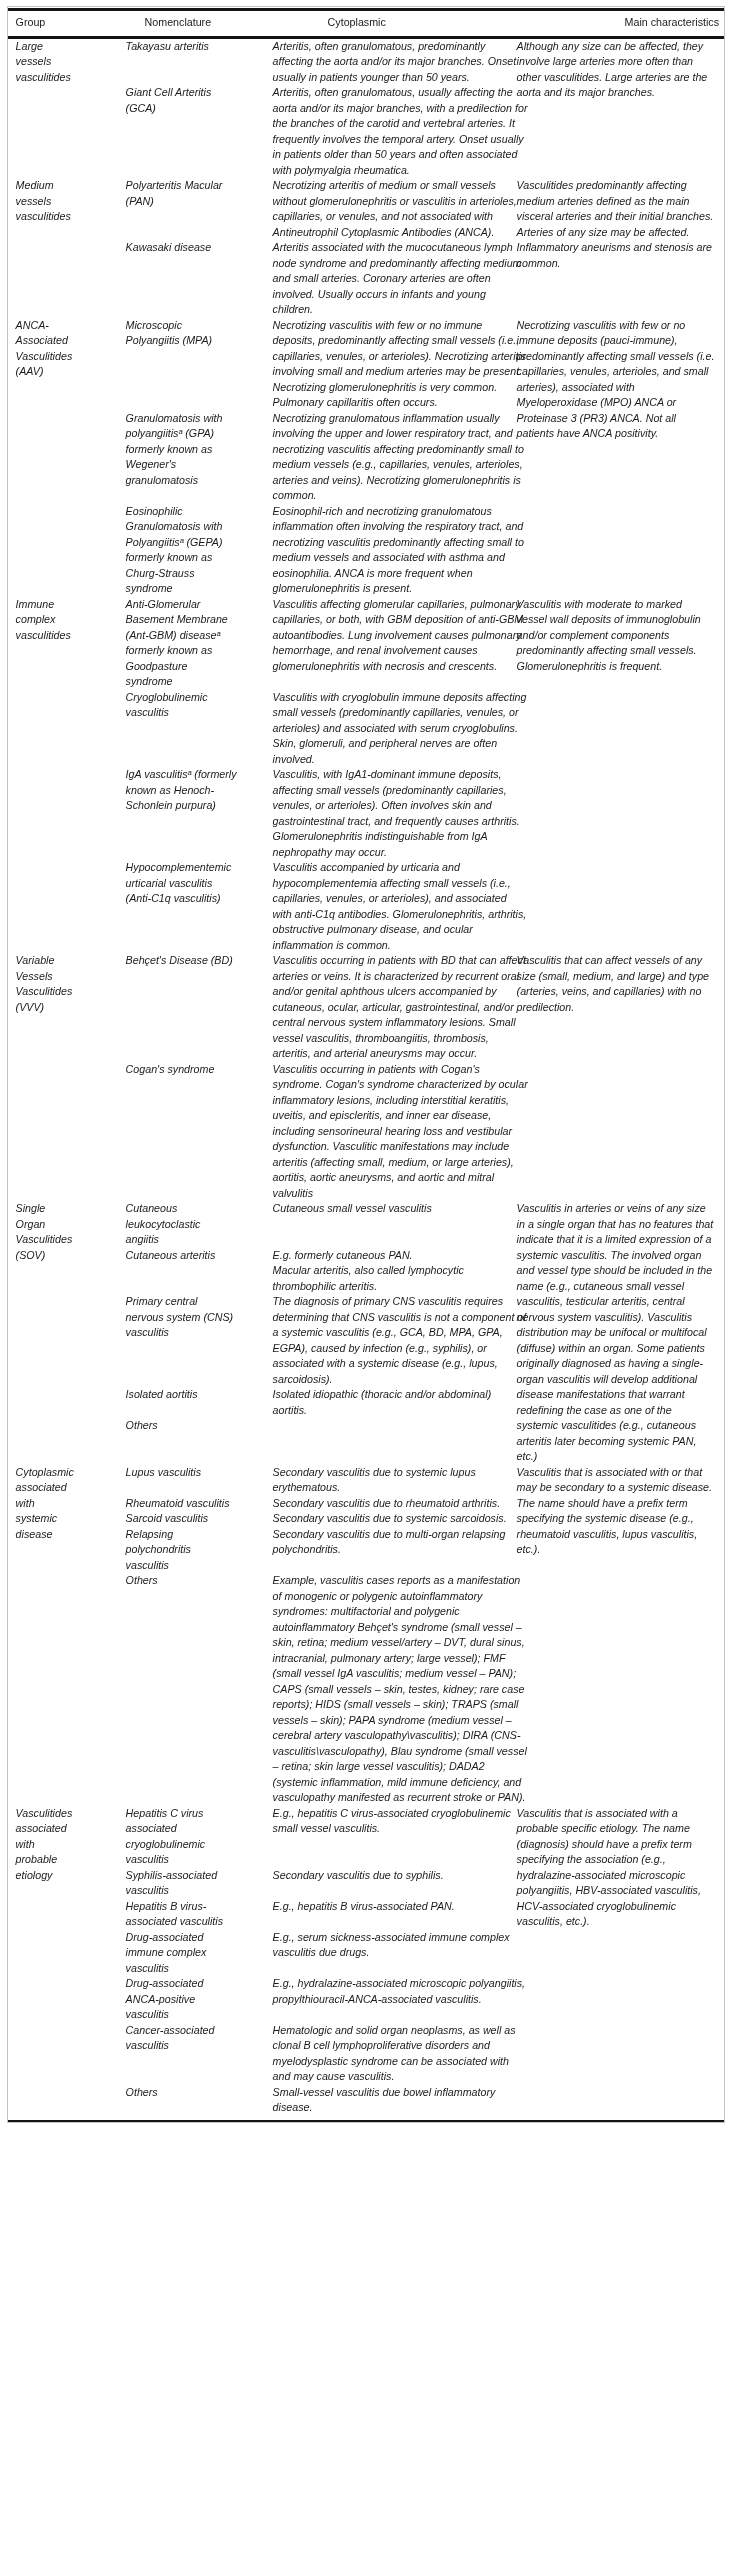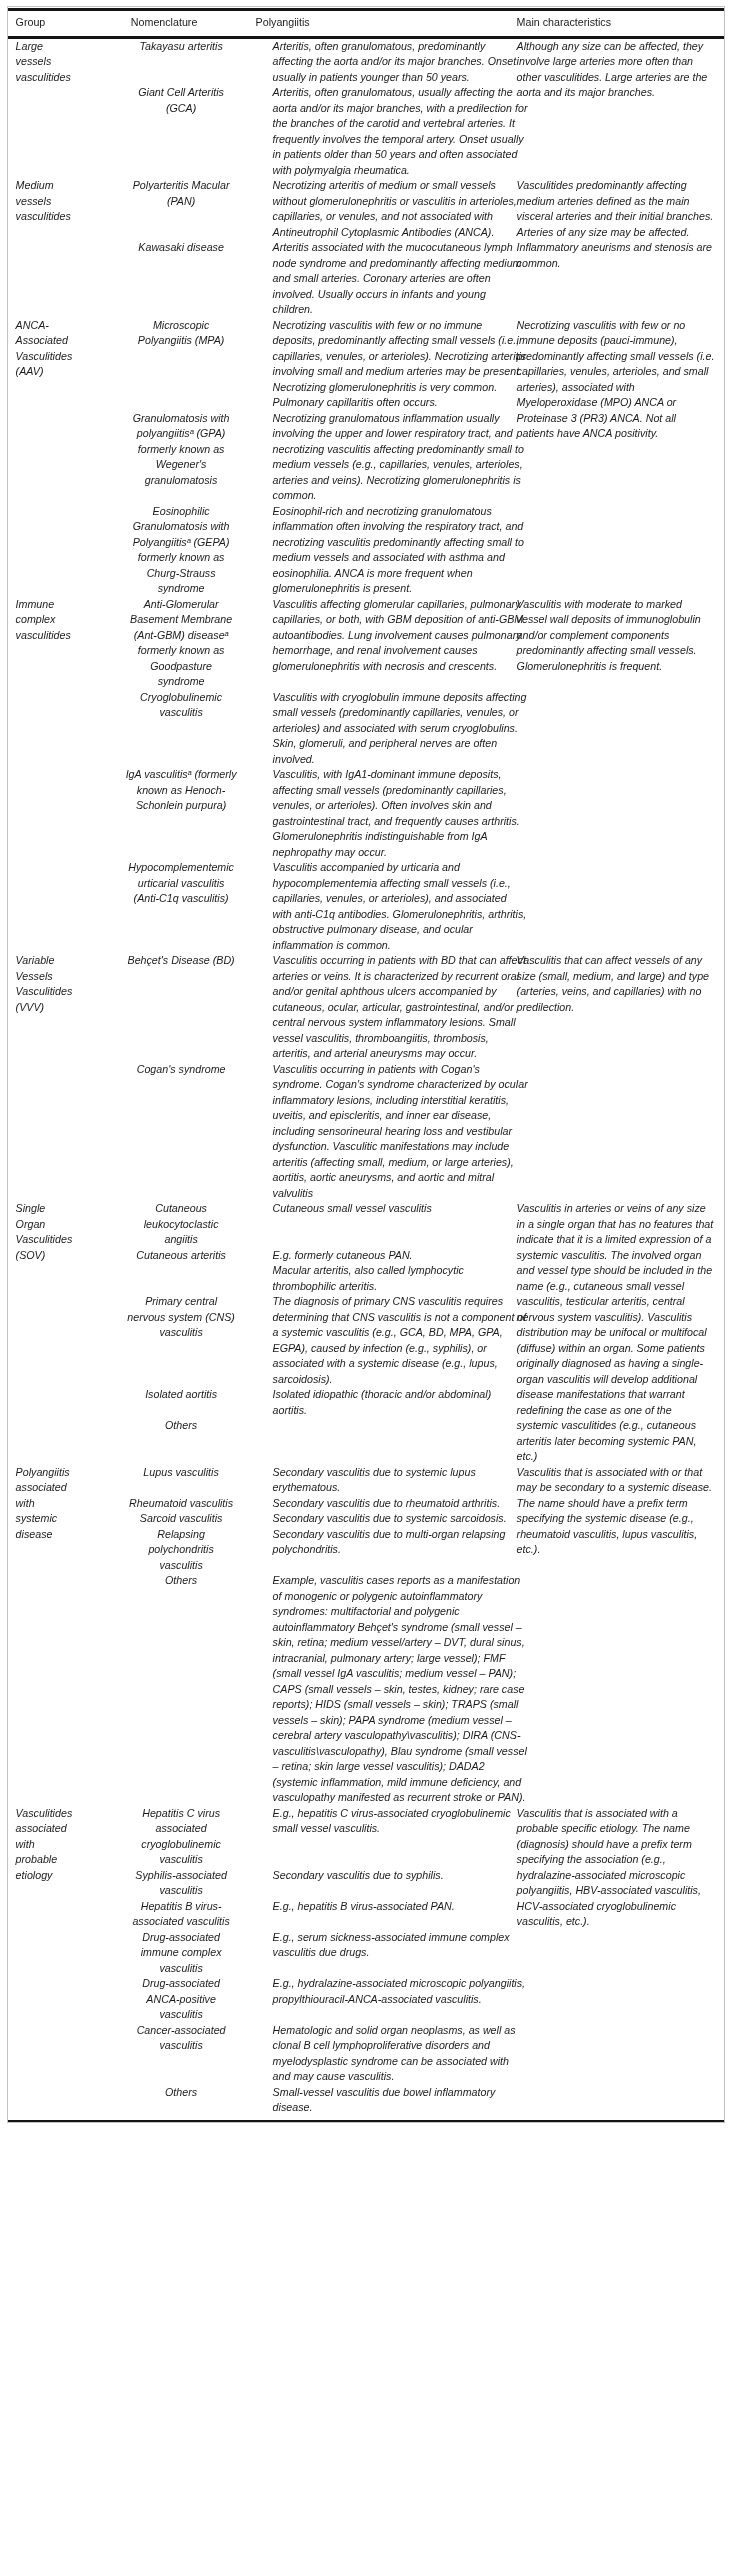--- a/index.html
+++ b/index.html
@@ -29,52 +29,53 @@
   }
   .rule {
     height: 2.2px;
     background: #141414;
   }
   .rule-top { margin-top: 1.5px; }
   .header-row {
     display: grid;
     grid-template-columns: 101px 147px 261px minmax(0,1fr);
     padding: 4.4px 0 5.9px 0;
+    gap: 36px;
   }
   .group-row {
     display: grid;
     grid-template-columns: 101px 147px 261px minmax(0,1fr);
     font-style: italic;
   }
   .entries {
     grid-column: 2 / 4;
   }
   .entry-row {
     display: grid;
     grid-template-columns: 147px 261px;
     margin-left: 17px;
   }
   .cell { box-sizing: border-box; }
   .c1 { padding: 0 31px 0 8px; overflow: visible; }
-  .c2 { padding: 0 36px 0 0; text-align: center; }
+  .c2 { padding: 0 36px 0 0; }
   .c3 { padding: 0 5.9px 0 0; }
   .c4 { padding: 0 8.8px 0 0; }
   .def { white-space: pre-line; }
   #table-body { padding-bottom: 4.4px; }
   .th { white-space: nowrap; }
 </style>
 </head>
 <body>
 
 <div class="table-frame">
   <div class="rule rule-top"></div>
   <div class="header-row">
     <div class="cell c1 th">Group</div>
     <div class="cell c2 th">Nomenclature</div>
-    <div class="cell c3 th">Polyangiitis</div>
+    <div class="cell c3 th">Cytoplasmic</div>
     <div class="cell c4 th">Main characteristics</div>
   </div>
   <div class="rule"></div>
   <div id="table-body">
   <section class="group-row">
     <div class="cell c1 group-label">Large vessels vasculitides</div>
     <div class="entries">
   <div class="entry-row">
     <div class="cell c2 nom">Takayasu arteritis</div>
     <div class="cell c3 def">Arteritis, often granulomatous, predominantly affecting the aorta and/or its major branches. Onset usually in patients younger than 50 years.</div>
@@ -193,21 +194,21 @@
 
   <div class="entry-row">
     <div class="cell c2 nom">Others</div>
     <div class="cell c3 def"></div>
   </div>
 </div>
     <div class="cell c4 main-chars">Vasculitis in arteries or veins of any size in a single organ that has no features that indicate that it is a limited expression of a systemic vasculitis. The involved organ and vessel type should be included in the name (e.g., cutaneous small vessel vasculitis, testicular arteritis, central nervous system vasculitis). Vasculitis distribution may be unifocal or multifocal (diffuse) within an organ. Some patients originally diagnosed as having a single-organ vasculitis will develop additional disease manifestations that warrant redefining the case as one of the systemic vasculitides (e.g., cutaneous arteritis later becoming systemic PAN, etc.)</div>
   </section>
 
   <section class="group-row">
-    <div class="cell c1 group-label">Polyangiitis associated with systemic disease</div>
+    <div class="cell c1 group-label">Cytoplasmic associated with systemic disease</div>
     <div class="entries">
   <div class="entry-row">
     <div class="cell c2 nom">Lupus vasculitis</div>
     <div class="cell c3 def">Secondary vasculitis due to systemic lupus erythematous.</div>
   </div>
 
   <div class="entry-row">
     <div class="cell c2 nom">Rheumatoid vasculitis</div>
     <div class="cell c3 def">Secondary vasculitis due to rheumatoid arthritis.</div>
   </div>

